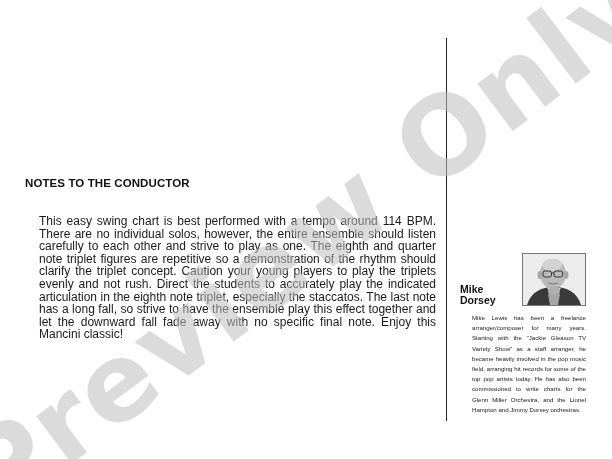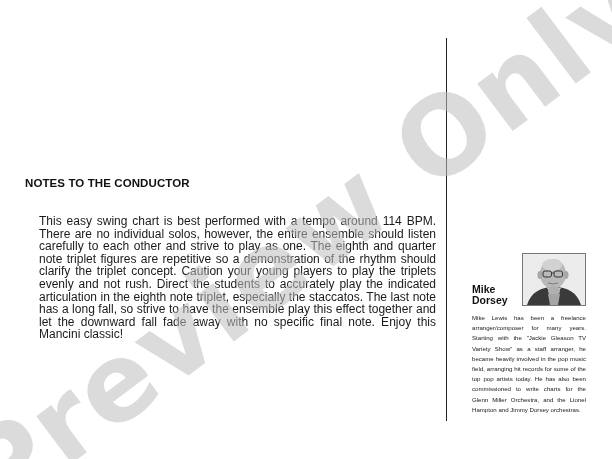--- a/index.html
+++ b/index.html
@@ -60,21 +60,21 @@
       top: 253px;
       width: 64px;
       height: 53px;
       border: 1px solid #777;
       box-sizing: border-box;
       background: linear-gradient(180deg, #f2f2f2 0%, #e6e6e6 100%);
       overflow: hidden;
     }
     .bio-name {
       position: absolute;
-      left: 472px;
+      left: 460px;
       top: 284px;
       font-family: "Liberation Sans", sans-serif;
       font-weight: bold;
       font-size: 10.5px;
       line-height: 10.5px;
       color: #111;
       margin: 0;
     }
     .bio-name span { display: block; }
     .bio-text {

